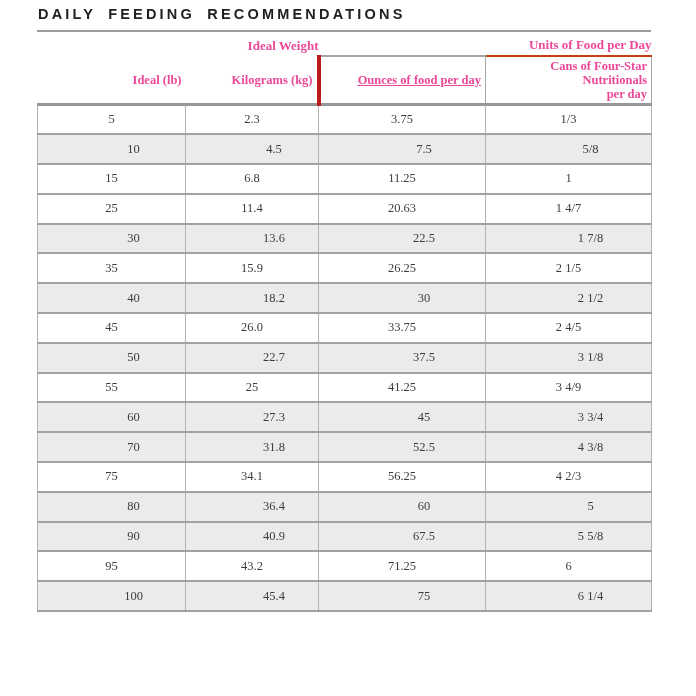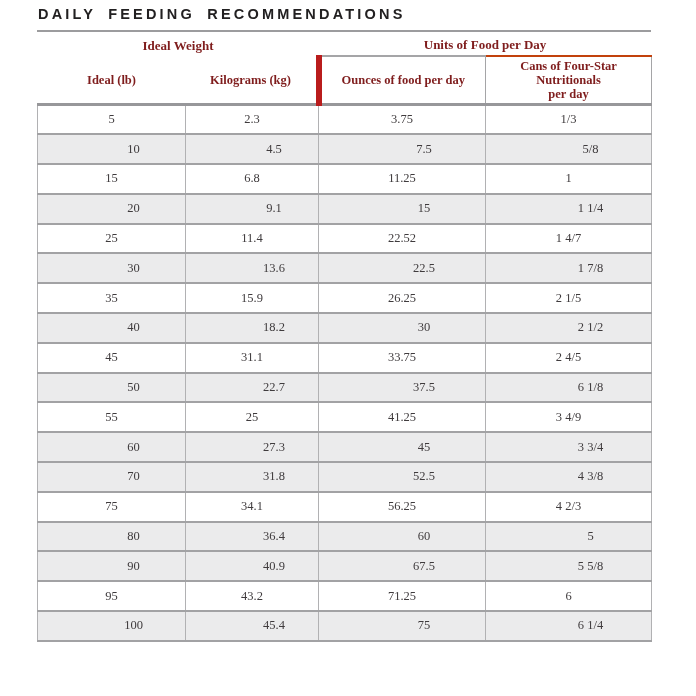--- a/index.html
+++ b/index.html
@@ -34,40 +34,41 @@
     table-layout: fixed;
   }
   col.c1 { width: 148px; }
   col.c2 { width: 133px; }
   col.c3 { width: 167px; }
   col.c4 { width: 166px; }
 
   thead th {
     font-family: "Liberation Serif", serif;
     font-weight: bold;
-    color: #7f1d1d;
-    text-align: center;
+    color: #ec4899;
+    text-align: right;
     vertical-align: middle;
   }
   tr.group-row th {
     height: 24px;
     font-size: 13px;
     border: none;
     padding-top: 3px;
   }
   tr.subhead-row th {
     height: 37px;
     font-size: 12.5px;
     line-height: 14px;
     border-bottom: 3px solid #97979a;
     padding: 2px 4px;
   }
   tr.subhead-row th.boxed-left {
     border-top: 2px solid #a5a5a7;
-    border-left: 6px solid #b91c1c;
+    border-left: 4px solid #b91c1c;
+    text-decoration: underline;
   }
   tr.subhead-row th.boxed-right {
     border-top: 2px solid #c2410c;
     border-left: 1px solid #a5a5a7;
     border-right: 1px solid #a5a5a7;
   }
   tbody td {
     height: 29.8px;
     font-size: 12.5px;
     text-align: center;
@@ -120,30 +121,24 @@
           <td>4.5</td>
           <td>7.5</td>
           <td>5/8</td>
         </tr>
         <tr>
           <td>15</td>
           <td>6.8</td>
           <td>11.25</td>
           <td>1</td>
         </tr>
-        <tr class="shaded">
-          <td>20</td>
-          <td>9.1</td>
-          <td>15</td>
-          <td>1 1/4</td>
-        </tr>
         <tr>
           <td>25</td>
           <td>11.4</td>
-          <td>22.52</td>
+          <td>20.63</td>
           <td>1 4/7</td>
         </tr>
         <tr class="shaded">
           <td>30</td>
           <td>13.6</td>
           <td>22.5</td>
           <td>1 7/8</td>
         </tr>
         <tr>
           <td>35</td>
@@ -152,29 +147,29 @@
           <td>2 1/5</td>
         </tr>
         <tr class="shaded">
           <td>40</td>
           <td>18.2</td>
           <td>30</td>
           <td>2 1/2</td>
         </tr>
         <tr>
           <td>45</td>
-          <td>31.1</td>
+          <td>26.0</td>
           <td>33.75</td>
           <td>2 4/5</td>
         </tr>
         <tr class="shaded">
           <td>50</td>
           <td>22.7</td>
           <td>37.5</td>
-          <td>6 1/8</td>
+          <td>3 1/8</td>
         </tr>
         <tr>
           <td>55</td>
           <td>25</td>
           <td>41.25</td>
           <td>3 4/9</td>
         </tr>
         <tr class="shaded">
           <td>60</td>
           <td>27.3</td>

